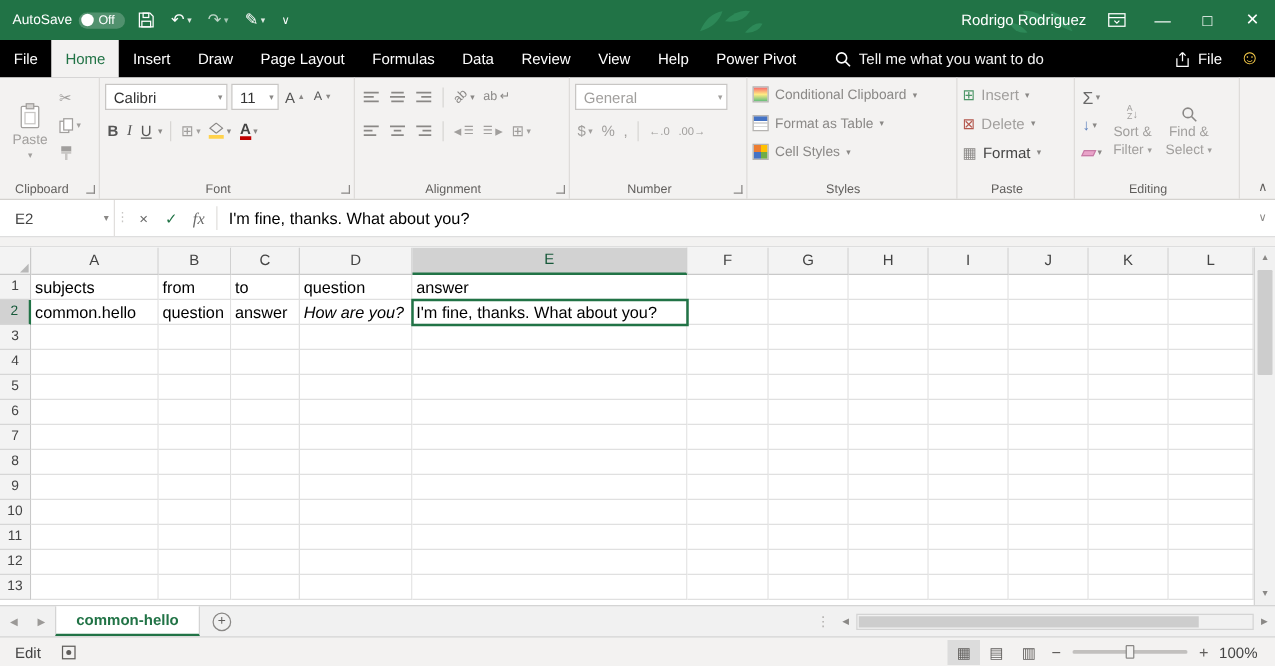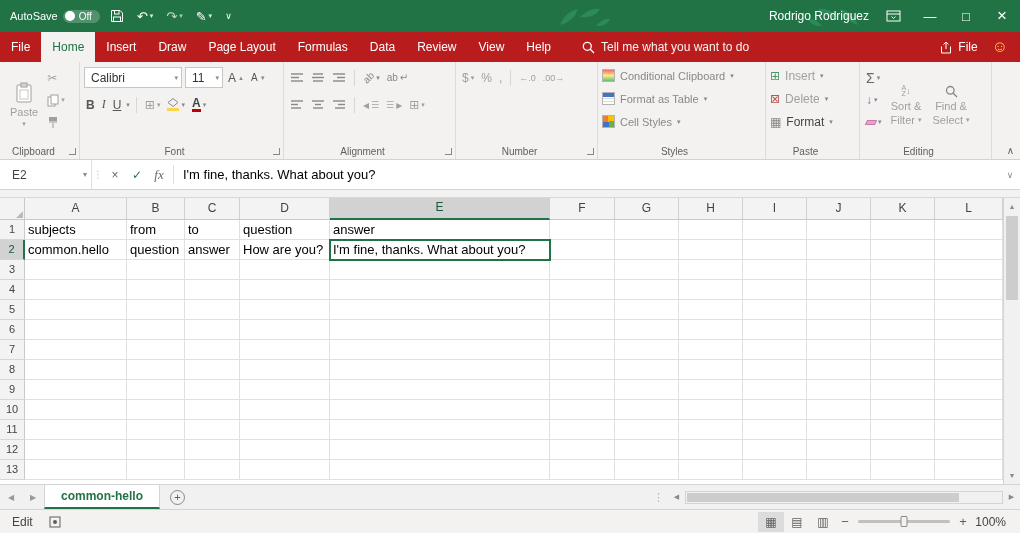--- a/index.html
+++ b/index.html
@@ -15,21 +15,21 @@
   .tb-btn { display:flex; align-items:center; gap:2px; font-size:13px; color:#fff; padding:2px 3px; cursor:default; }
   .tb-btn .dd { font-size:7px; color:rgba(255,255,255,.85); }
   .title-center { position:absolute; left:0; right:0; text-align:center; font-size:12px; pointer-events:none; z-index:1; }
   .title-right { margin-left:auto; display:flex; align-items:center; z-index:2; }
   .user-name { font-size:12px; margin-right:14px; }
   .winbtn { width:36px; height:32px; display:flex; align-items:center; justify-content:center; font-size:13px; }
   .winbtn.close { font-size:17px; }
   .leafdec { position:absolute; top:3px; z-index:0; }
 
   
-  .tabrow { height:30px; background:#b91c1c; display:flex; align-items:stretch; color:#fff; font-size:12px; flex:none; }
+  .tabrow { height:30px; background:#000000; display:flex; align-items:stretch; color:#fff; font-size:12px; flex:none; }
   .rtab { padding:8px 11px 8px; display:flex; align-items:center; }
   .rtab.active { background:#f3f2f1; color:#217346; }
   .tellme { display:flex; align-items:center; gap:6px; margin-left:20px; color:rgba(255,255,255,.95); }
   .tabrow .spacer { flex:1; }
   .share { display:flex; align-items:center; gap:5px; padding:0 10px; }
   .smiley { display:flex; align-items:center; padding:0 12px 0 4px; font-size:16px; color:#ffd24c; }
 
   
   .ribbon { height:98px; background:#f3f2f1; border-bottom:1px solid #d4d2cf; display:flex; align-items:stretch; position:relative; padding-left:2px; flex:none; }
   .rg { position:relative; border-right:1px solid #dedcda; padding:4px 4px 15px; display:flex; gap:3px; }
@@ -202,20 +202,21 @@
   <div class="rtab">File</div>
   <div class="rtab active">Home</div>
   <div class="rtab">Insert</div>
   <div class="rtab">Draw</div>
   <div class="rtab">Page Layout</div>
   <div class="rtab">Formulas</div>
   <div class="rtab">Data</div>
   <div class="rtab">Review</div>
   <div class="rtab">View</div>
   <div class="rtab">Help</div>
+  <div class="rtab">Power Pivot</div>
   <div class="tellme">
     <svg width="13" height="13" viewBox="0 0 13 13">
         <circle cx="5.3" cy="5.3" r="4" fill="none" stroke="#fff" stroke-width="1.3"></circle>
         <line x1="8.3" y1="8.3" x2="12" y2="12" stroke="#fff" stroke-width="1.3"></line>
       </svg>
     <span>Tell me what you want to do</span>
   </div>
   <div class="spacer"></div>
   <div class="share">
     <svg width="14" height="13" viewBox="0 0 14 13">
@@ -394,20 +395,26 @@
             <span class="dd">▾</span>
           </span>
       </div>
     </div>
     <span class="rg-label">Alignment</span>
     <span class="rg-launch"></span>
   </div>
 
   <div class="rg" style="width:142px">
     <div class="rcol">
+      <div class="rrow">
+        <div class="combo disabled" style="width:122px">
+            <span>General</span>
+            <span class="dd">▾</span>
+          </div>
+      </div>
       <div class="rrow">
         <span class="mini disabled">
             <span>$</span>
             <span class="dd">▾</span>
           </span>
         <span class="mini disabled">
             <span>%</span>
           </span>
         <span class="mini disabled">
             <span>,</span>
@@ -568,21 +575,21 @@
           <div class="cell" style="width: 64px;"></div>
           <div class="cell" style="width: 64px;"></div>
           <div class="cell" style="width: 64px;"></div>
           <div class="cell" style="width: 68px;"></div>
         </div>
         <div class="grid-row">
           <div class="row-header sel-row">2</div>
           <div class="cell" style="width: 102px;">common.hello</div>
           <div class="cell" style="width: 58px;">question</div>
           <div class="cell" style="width: 55px;">answer</div>
-          <div class="cell" style="width: 90px;">How are you?</div>
+          <div class="cell" style="width: 90px; font-style: italic;">How are you?</div>
           <div class="cell sel-cell" style="width: 220px;">I'm fine, thanks. What about you?</div>
           <div class="cell" style="width: 65px;"></div>
           <div class="cell" style="width: 64px;"></div>
           <div class="cell" style="width: 64px;"></div>
           <div class="cell" style="width: 64px;"></div>
           <div class="cell" style="width: 64px;"></div>
           <div class="cell" style="width: 64px;"></div>
           <div class="cell" style="width: 68px;"></div>
         </div>
         <div class="grid-row">

